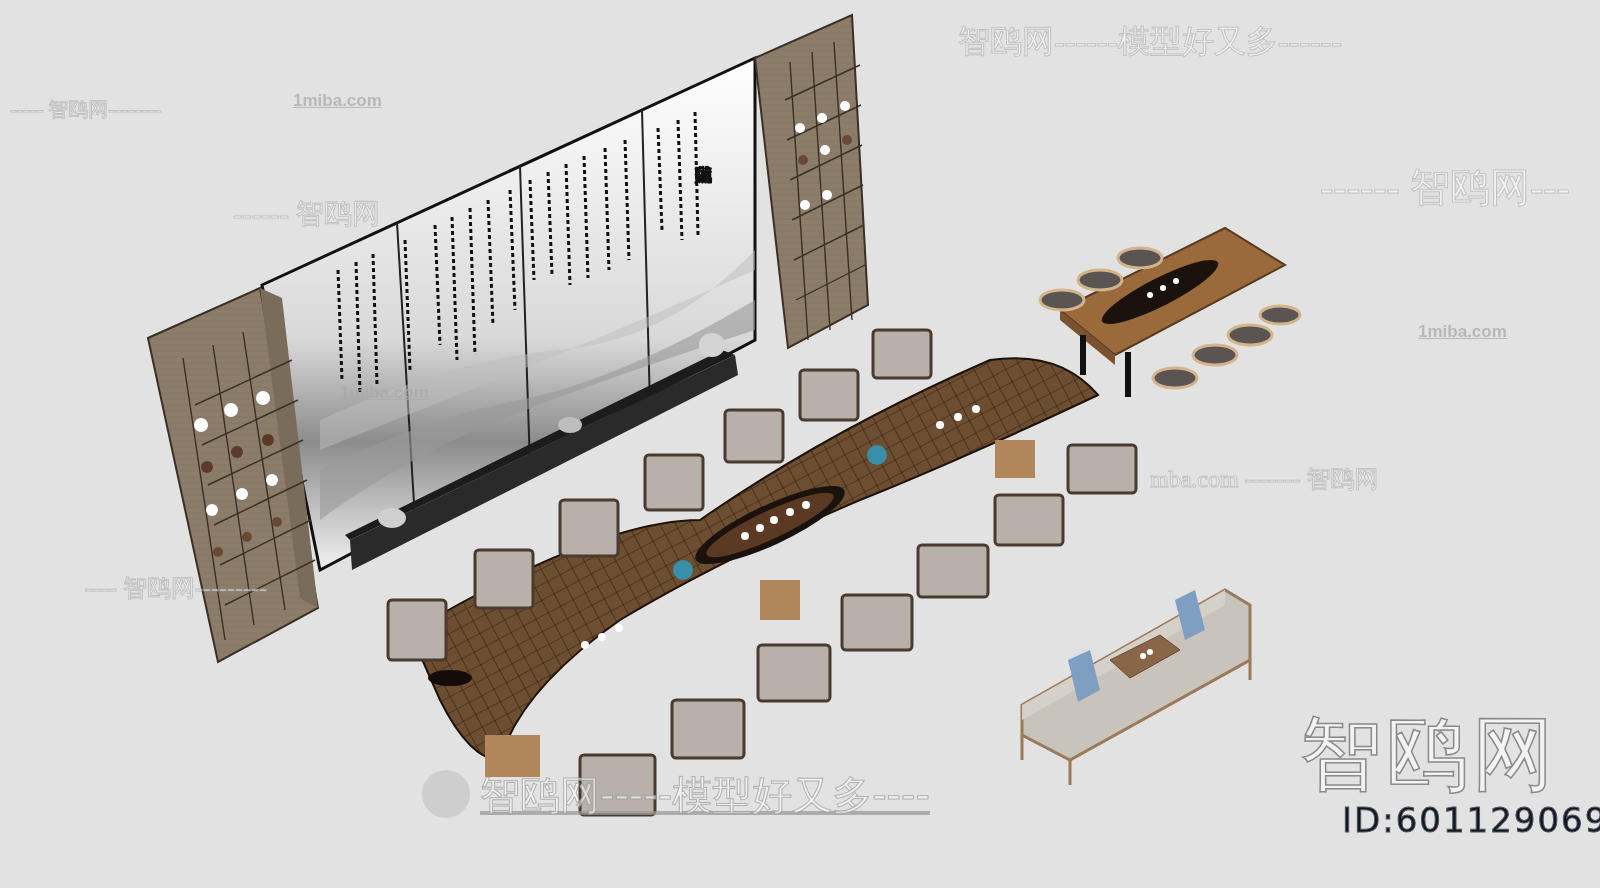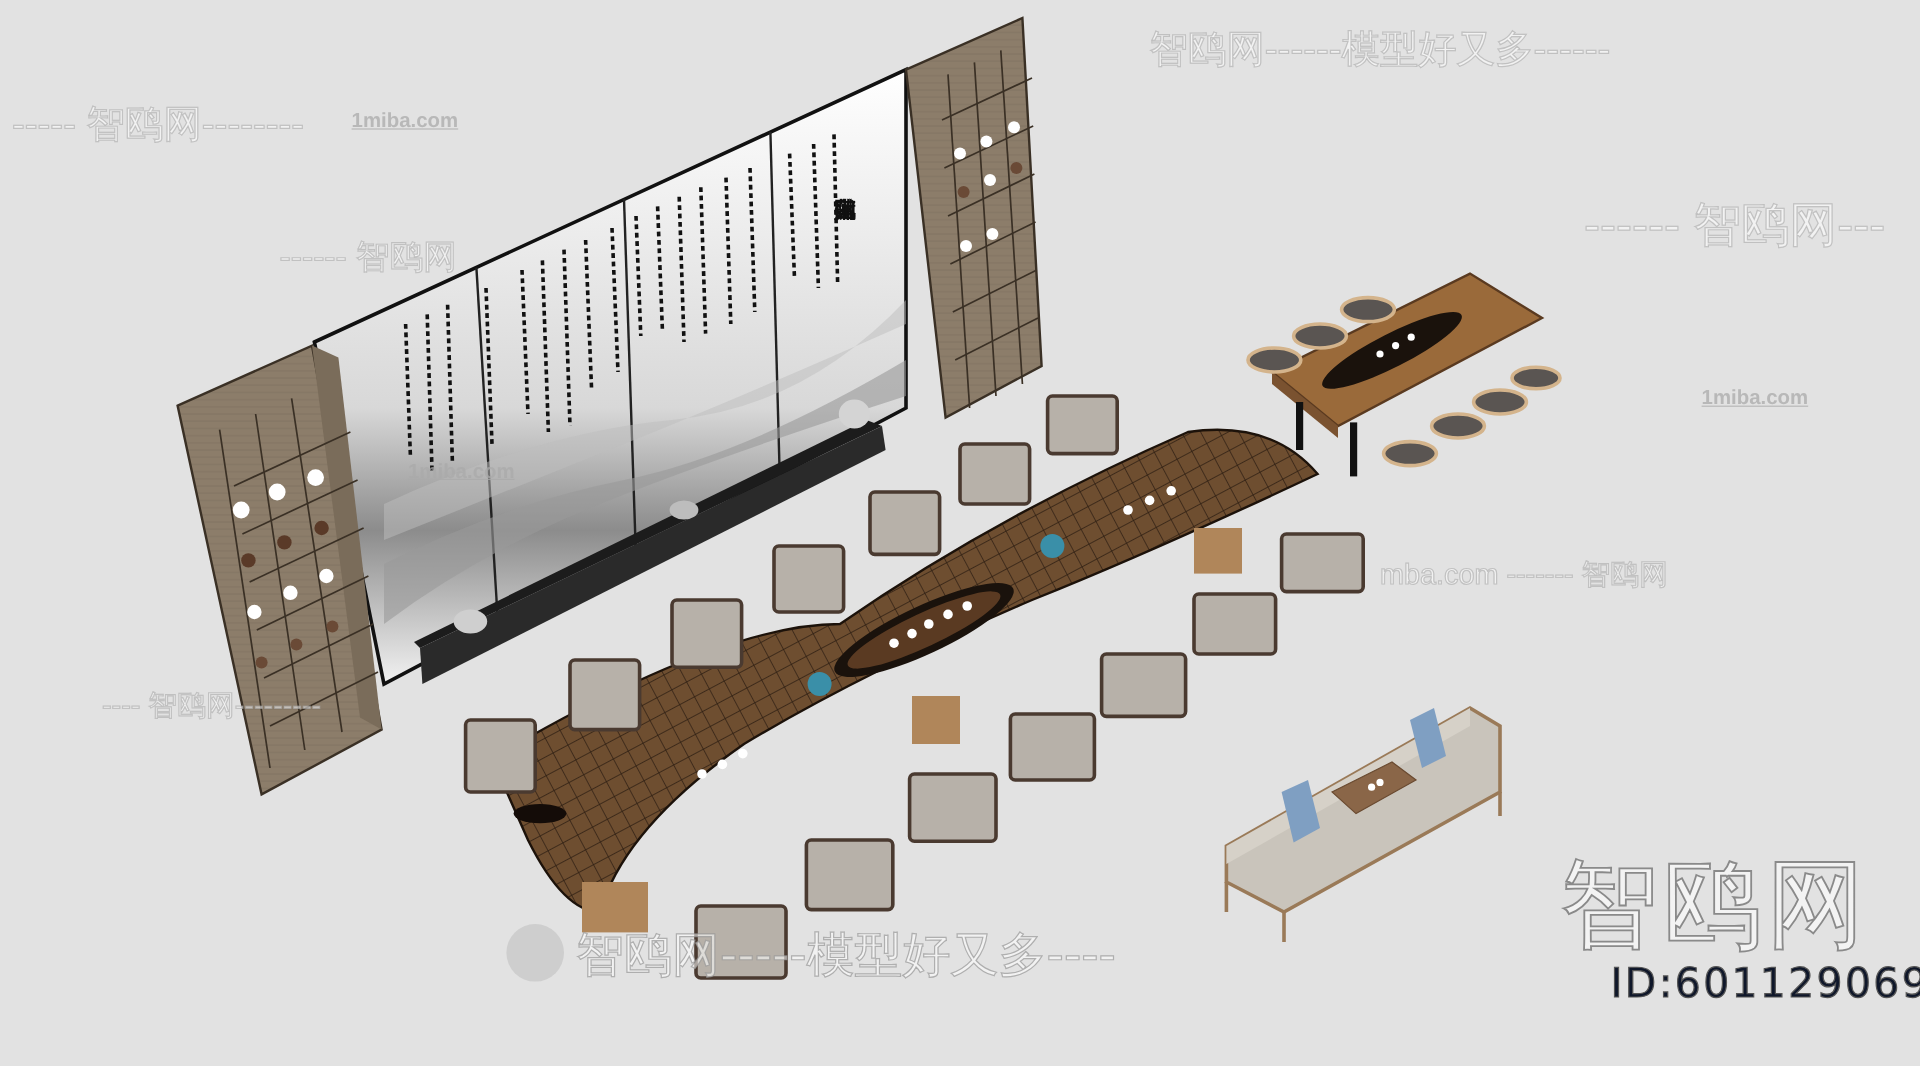--- a/index.html
+++ b/index.html
@@ -1,29 +1,29 @@
 <!DOCTYPE html>
 <html><head>
 <meta charset="utf-8">
 <style>
   html, body { margin:0; padding:0; }
   body { width:1600px; height:888px; background:#e2e2e2; position:relative; overflow:hidden;
          font-family:"DejaVu Sans", sans-serif; }
   .scene { position:absolute; left:0; top:0; width:1600px; height:888px; }
   .wm { position:absolute; color:rgba(255,255,255,0.55); -webkit-text-stroke:1px rgba(160,160,160,0.55);
-        font-family:Liberation Sans, sans-serif; white-space:nowrap; pointer-events:none; }
+        font-family:Liberation Serif, serif; white-space:nowrap; pointer-events:none; }
   .wm-small { font-size:30px; }
   .wm-site { position:absolute; color:rgba(170,170,170,0.75); font-family:"Liberation Sans", sans-serif;
              font-weight:bold; font-size:17px; white-space:nowrap;text-decoration:underline; }
   .wm-big { position:absolute; left:1300px; top:700px; font-size:82px; color:#f3f3f3;
             -webkit-text-stroke:1.5px #8a8a8a; letter-spacing:4px; }
   .wm-id { position:absolute; left:1342px; top:800px; font-size:34px; color:#0f172a;
            -webkit-text-stroke:1px #555; letter-spacing:2px; font-family:"DejaVu Sans", sans-serif; }
   .wm-bottom { position:absolute; left:420px; top:768px; font-size:40px; color:rgba(255,255,255,0.55);
-               -webkit-text-stroke:1px rgba(150,150,150,0.7); white-space:nowrap; }
+               -webkit-text-stroke:1px rgba(150,150,150,0.7); white-space:nowrap;text-decoration:underline; }
   .logo-circle { position:absolute; left:422px; top:770px; width:48px; height:48px; border-radius:50%;
                  background:rgba(190,190,190,0.55); }
 </style>
 </head>
 <body>
 
 <div class="scene">
 <svg width="1600" height="888" viewBox="0 0 1600 888" xmlns="http://www.w3.org/2000/svg">
   <defs>
     <linearGradient id="ink" x1="0" y1="0" x2="0" y2="1">
@@ -206,21 +206,21 @@
     <g stroke="#9a7a58" stroke-width="3">
       <line x1="1022" y1="735" x2="1022" y2="760"></line>
           <line x1="1070" y1="760" x2="1070" y2="785"></line>
       <line x1="1250" y1="660" x2="1250" y2="680"></line>
     </g>
   </g>
 </svg>
 </div>
 
 <div class="wm wm-small" style="left:958px; top:20px; font-size:32px;">智鸥网------模型好又多------</div>
-<div class="wm wm-small" style="left:10px; top:82px; font-size:32px;">----- 智鸥网--------</div>
+<div class="wm wm-small" style="left:10px; top:96px; font-size:20px;">----- 智鸥网--------</div>
 <div class="wm-site" style="left:293px; top:91px;">1miba.com</div>
 <div class="wm wm-small" style="left:233px; top:195px; font-size:28px;">------ 智鸥网</div>
 <div class="wm wm-small" style="left:1320px; top:160px; font-size:40px;">------ 智鸥网---</div>
 <div class="wm-site" style="left:1418px; top:322px;">1miba.com</div>
 <div class="wm-site" style="left:340px; top:383px;">1miba.com</div>
 <div class="wm wm-small" style="left:1150px; top:463px; font-size:24px;">mba.com ------- 智鸥网</div>
 <div class="wm wm-small" style="left:85px; top:572px; font-size:24px;">---- 智鸥网---------</div>
 
 <div class="logo-circle"></div>
 <div class="wm-bottom" style="left:480px;">智鸥网-----模型好又多----</div>

